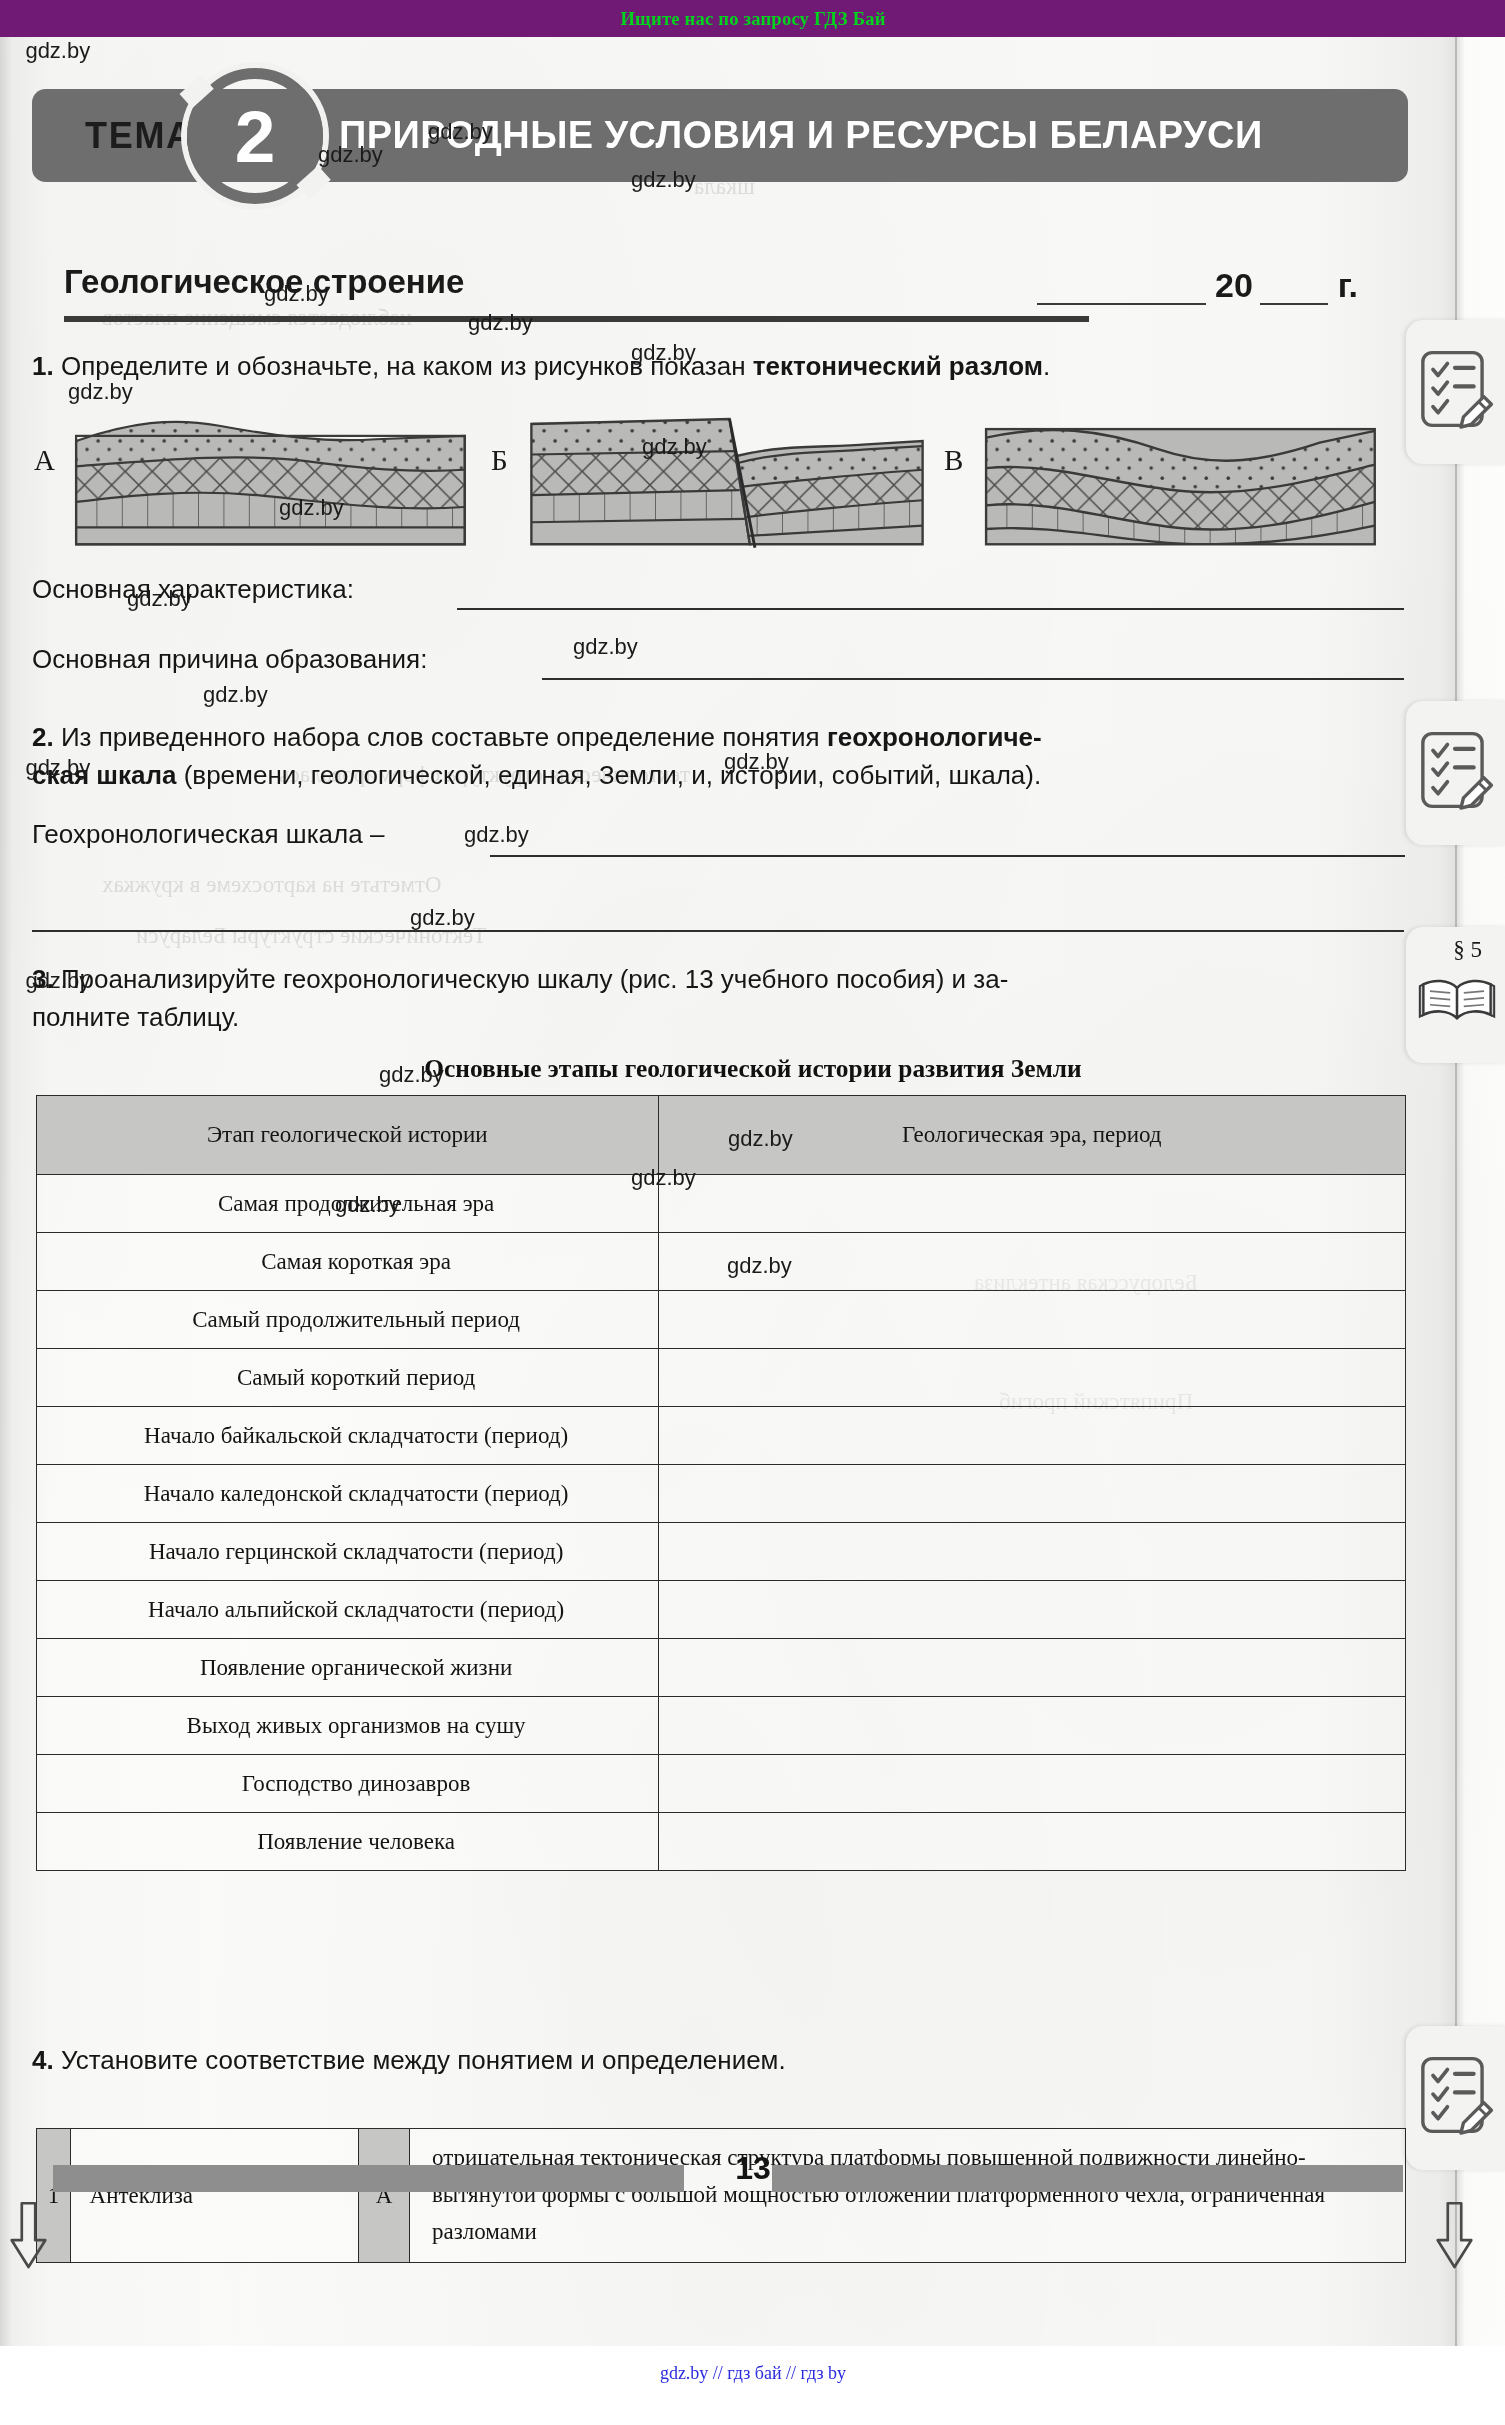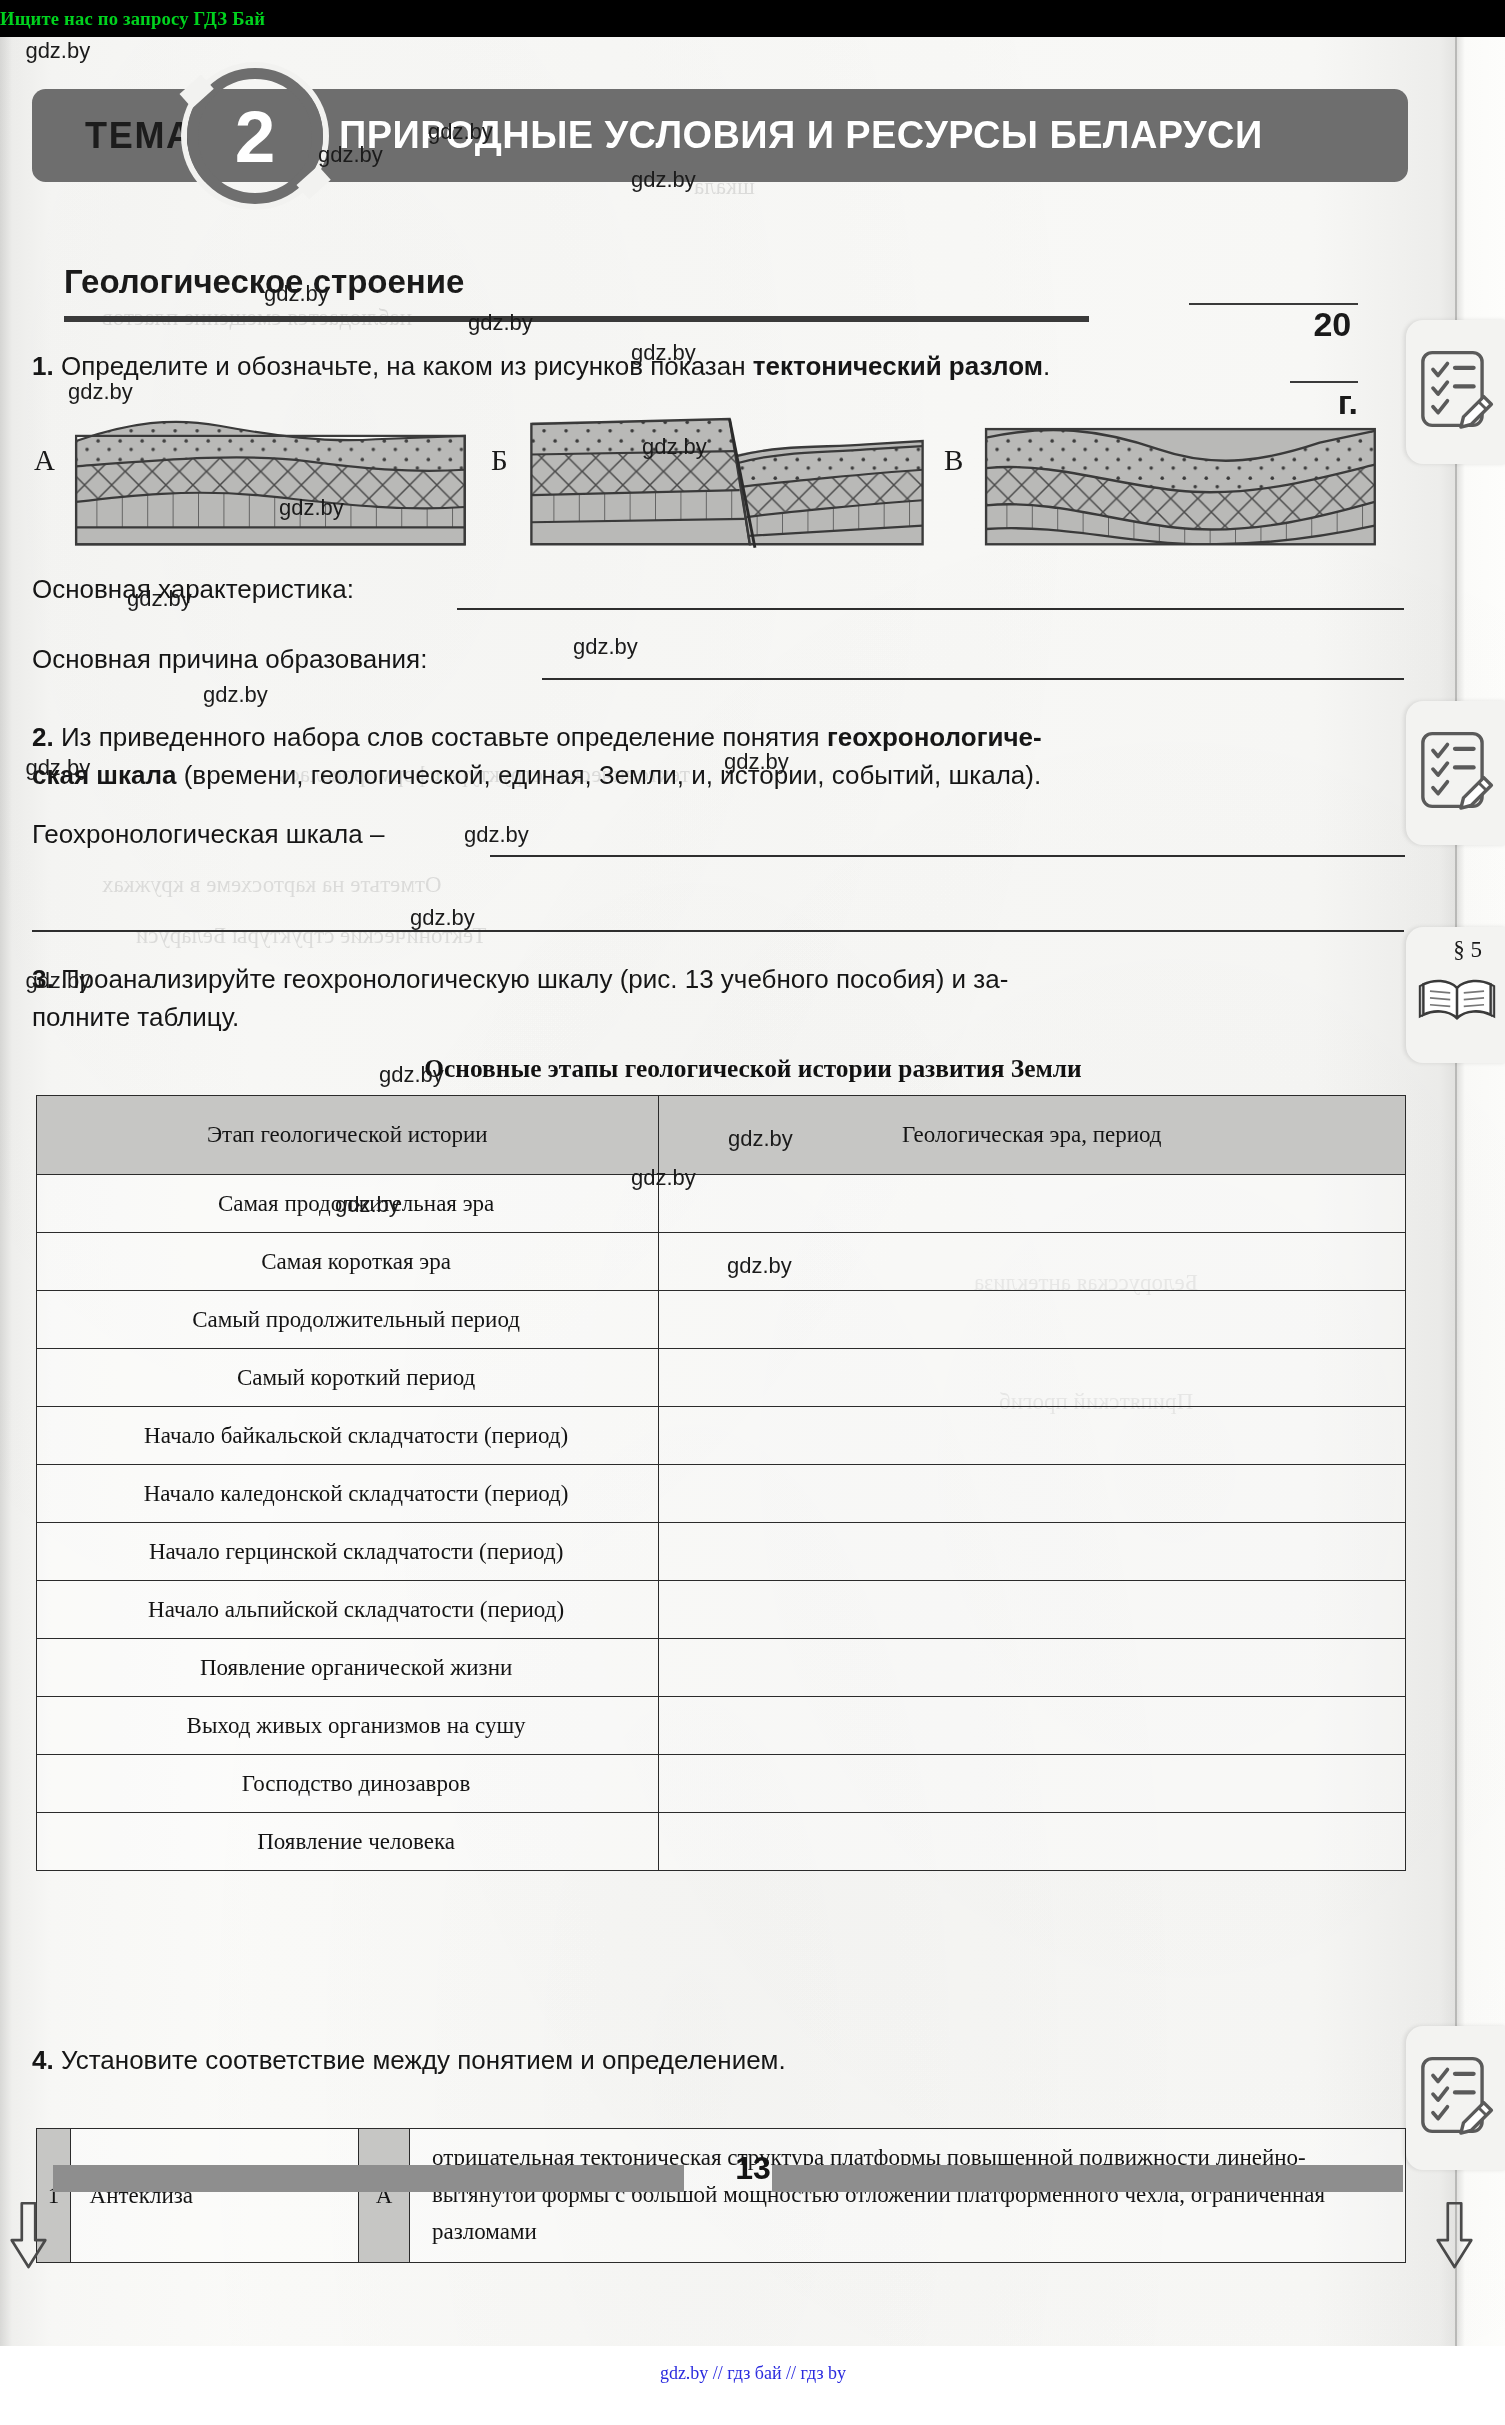--- a/index.html
+++ b/index.html
@@ -12,22 +12,22 @@
     position: relative;
     width: 1506px;
     height: 2426px;
     background: #ffffff;
     overflow: hidden;
   }
 
   
   .promo-top {
     position: absolute; top: 0; left: 0; width: 1506px; height: 37px;
-    display: flex; align-items: center; justify-content: flex-start;
-    background: #000000;
+    display: flex; align-items: center; justify-content: center;
+    background: #701a75;
   }
   .promo-top span {
     color: #00d21e; font-size: 18.6px; font-weight: bold;
     font-family: "Liberation Serif", serif;
     letter-spacing: 0.2px;
   }
 
   
   .sheet {
     position: absolute; top: 37px; left: 0; width: 1506px; height: 2309px;
@@ -104,21 +104,21 @@
     font-size: 33px; font-weight: bold; color: #1a1a1a;
     position: absolute; left: 0; top: 0;
   }
   .sec-rule {
     position: absolute; left: 0; top: 53px; width: 1025px; height: 6px;
     background: #3a3a3a;
   }
   .date-slot {
     position: absolute; right: 95px; top: 3.4px;
     display: flex; align-items: flex-end; gap: 0;
-    font-size: 34px; font-weight: bold; color: #1a1a1a; flex-direction: column;
+    font-size: 34px; font-weight: bold; color: #1a1a1a;
   }
   .blank-line { display:inline-block; border-bottom: 2.5px solid #3a3a3a; height: 39px; }
   .bl-w1 { width: 169px; }
   .bl-w2 { width: 68px; }
   .date-20 { margin: 0 6.8px 0 8.5px; }
   .date-g { margin-left: 10.2px; }
 
   
   .q { position: absolute; color: #161616; font-size: 26px; line-height: 38px; }
   .q b { font-weight: bold; }

